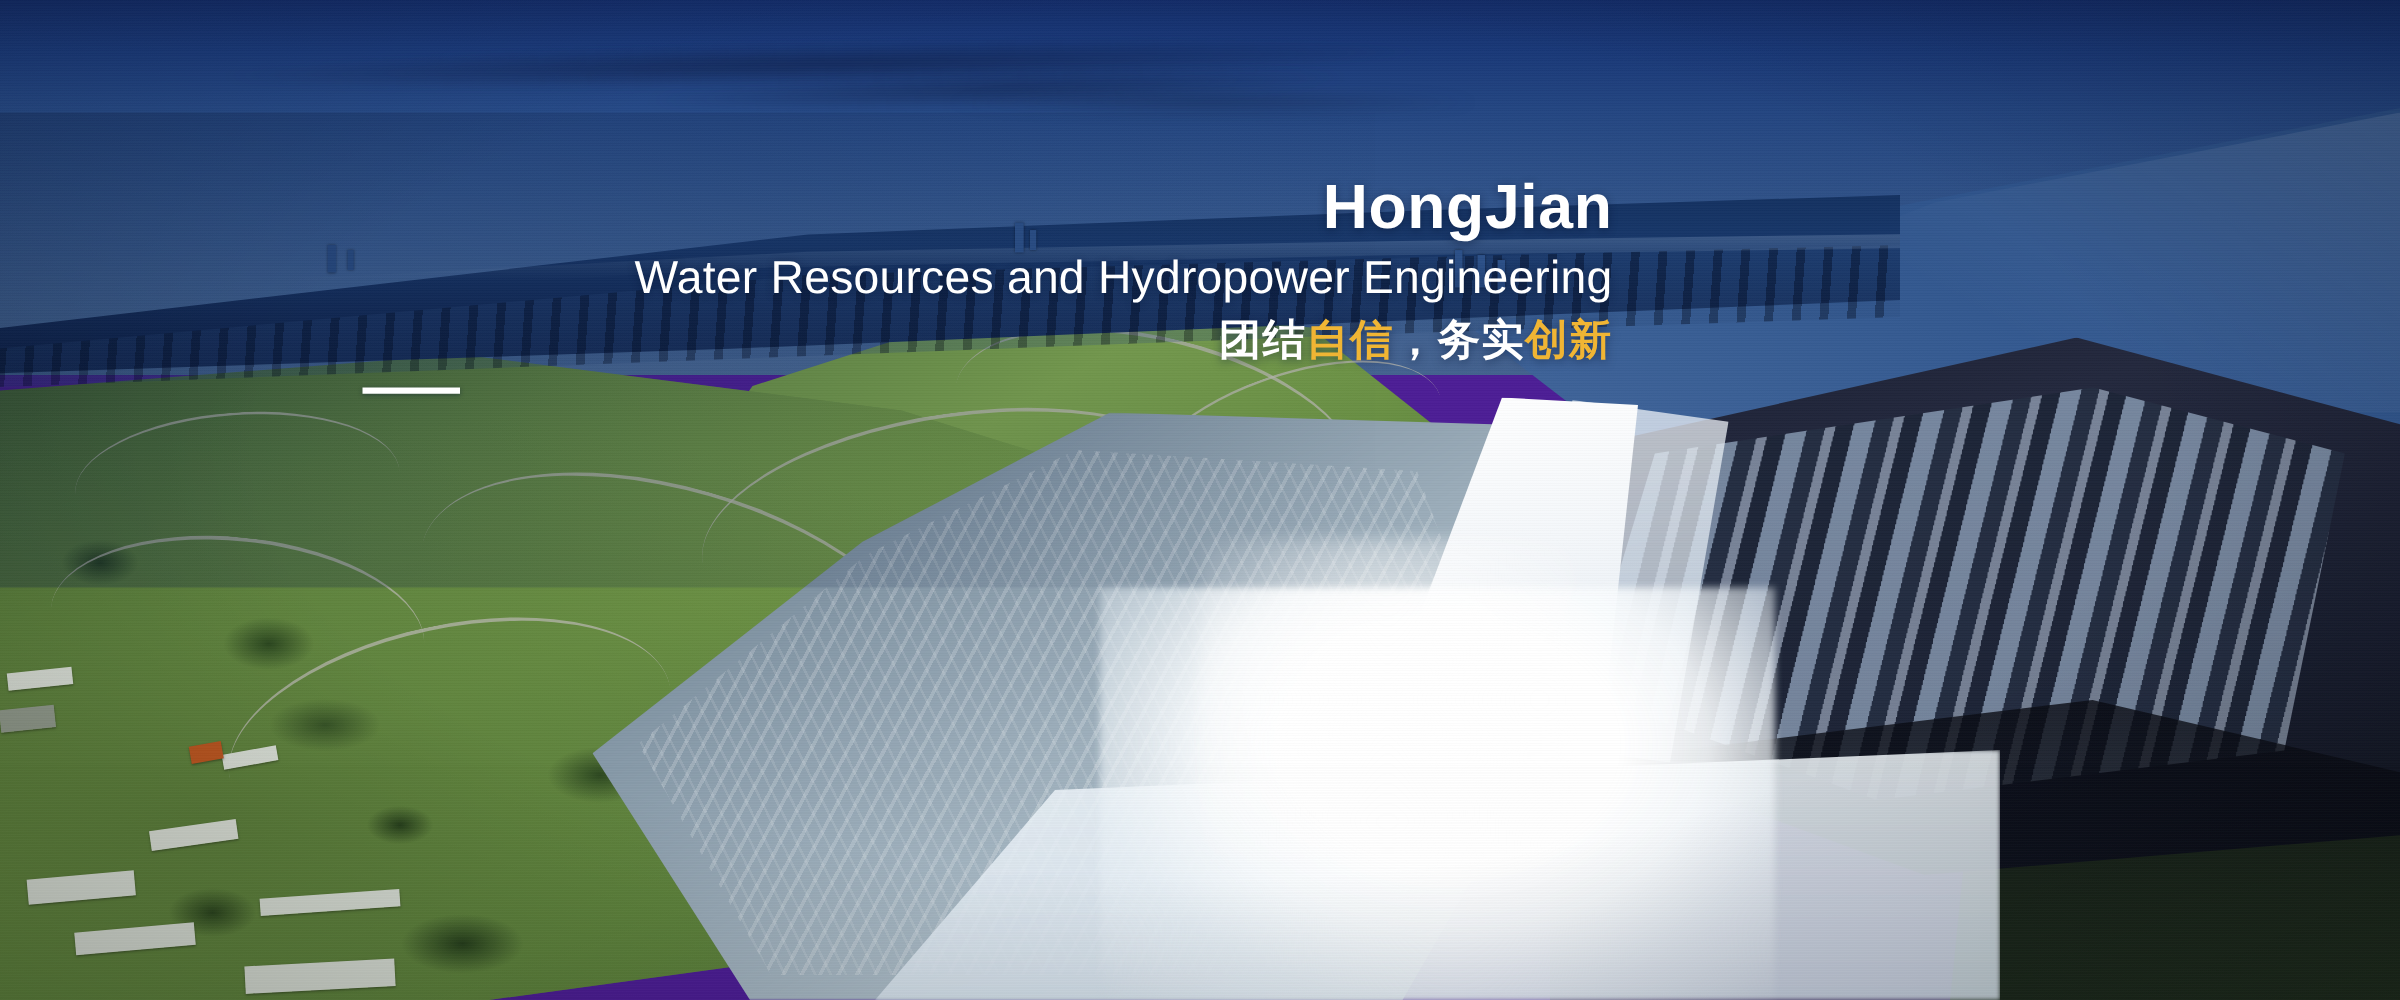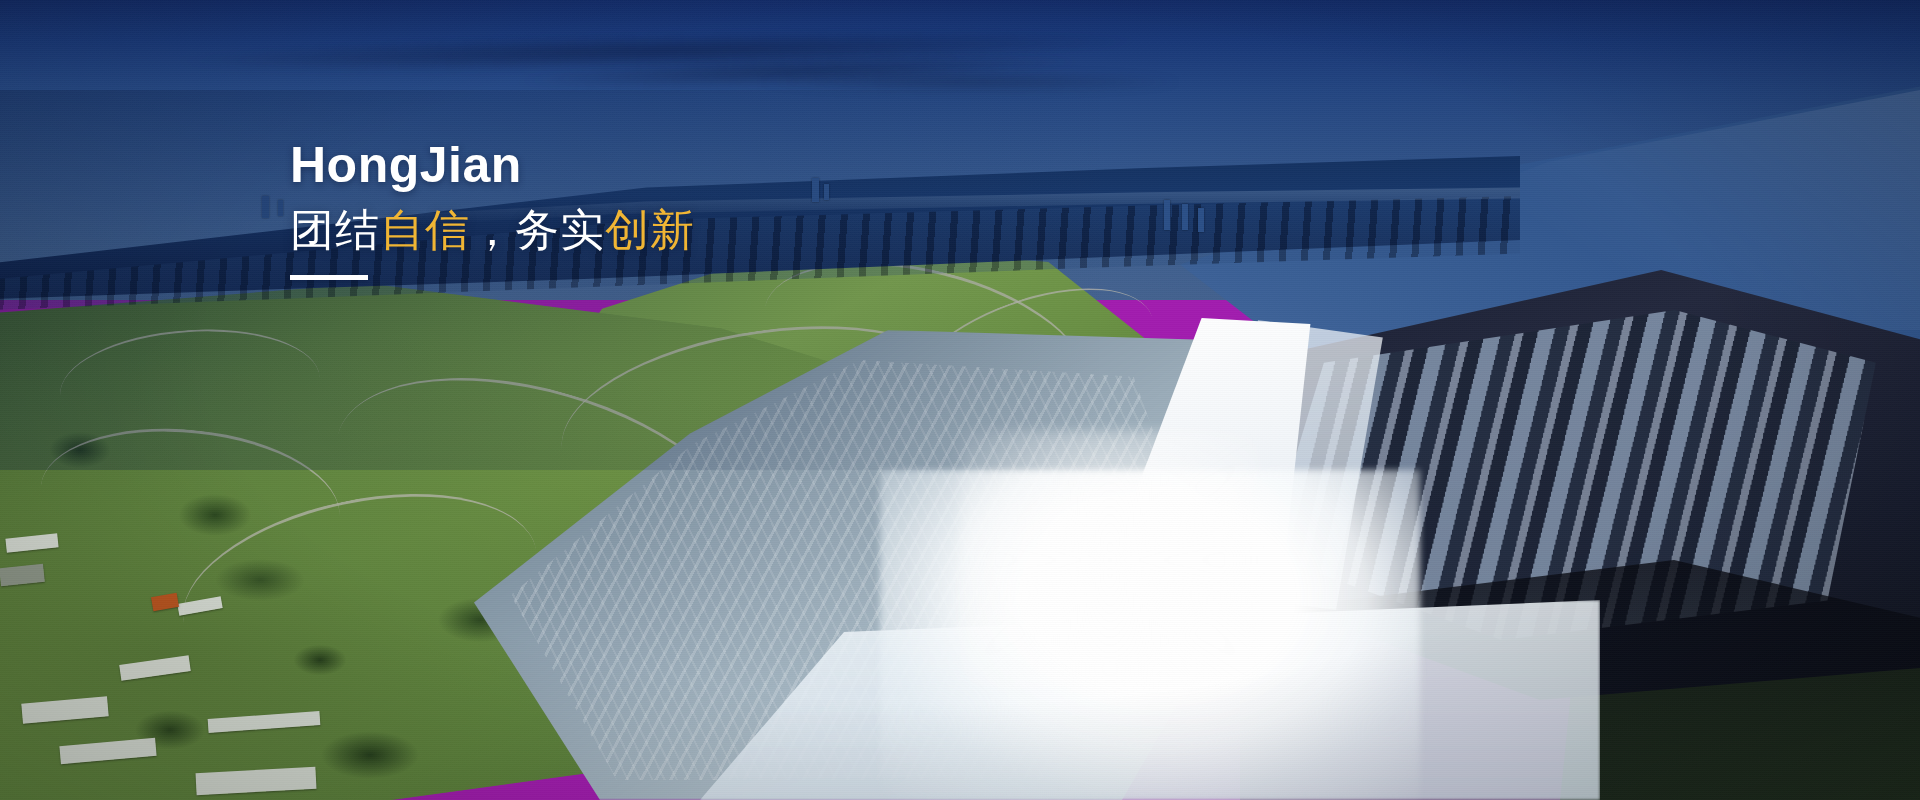--- a/index.html
+++ b/index.html
@@ -6,21 +6,22 @@
     margin: 0;
     padding: 0;
     background: #000;
   }
   #banner {
     position: relative;
     width: 1920px;
     height: 800px;
     overflow: hidden;
     font-family: "Liberation Sans", "DejaVu Sans", sans-serif;
-    background: #a21caf;
+    background: #4c1d95;
+    text-align: right;
   }
 
   
   .layer { position: absolute; }
 
   
   #sky {
     left: 0; top: 0; width: 1920px; height: 300px;
     background:
       linear-gradient(175deg, rgba(10,28,72,0.0) 0%, rgba(12,30,74,0.35) 70%, rgba(14,34,80,0.5) 100%),
@@ -260,22 +261,22 @@
     font-size: 37px;
     font-weight: 400;
     color: #ffffff;
     line-height: 1.15;
     letter-spacing: 0.2px;
     margin: 0 0 6px 0;
     text-shadow: 0 2px 7px rgba(6,20,52,0.45);
     white-space: nowrap;
   }
   .slogan {
-    font-size: 44px;
-    font-weight: 400;
+    font-size: 34px;
+    font-weight: 700;
     color: #ffffff;
     line-height: 1.32;
     letter-spacing: 1px;
     margin: 0;
     text-shadow: 0 2px 8px rgba(6,20,52,0.5);
     white-space: nowrap;
   }
   .slogan .hl { color: #f0b534; }
   #rule {
     margin-top: 16px;
@@ -348,20 +349,21 @@
   <div class="layer" id="plume2"></div>
 
   <div class="layer" id="scrim"></div>
   <div class="layer" id="grain"></div>
   <div class="layer" id="vignette"></div>
 
   <div id="copy">
 
     <div id="brand">HongJian</div>
 
+    <div id="tagline-en">Water Resources and Hydropower Engineering</div>
 
     <div class="slogan"><span>团结</span><span class="hl">自信</span><span>，务实</span><span class="hl">创新</span></div>
 
 
     <div id="rule"></div>
   </div>
 
 </div>
 
 </body></html>

